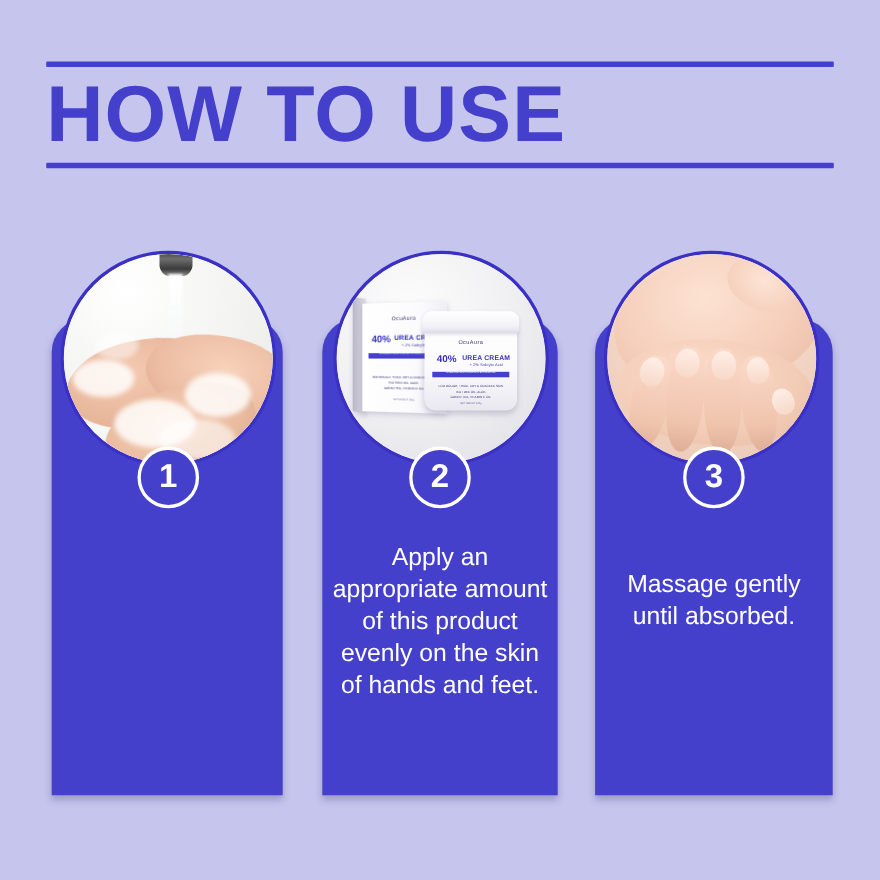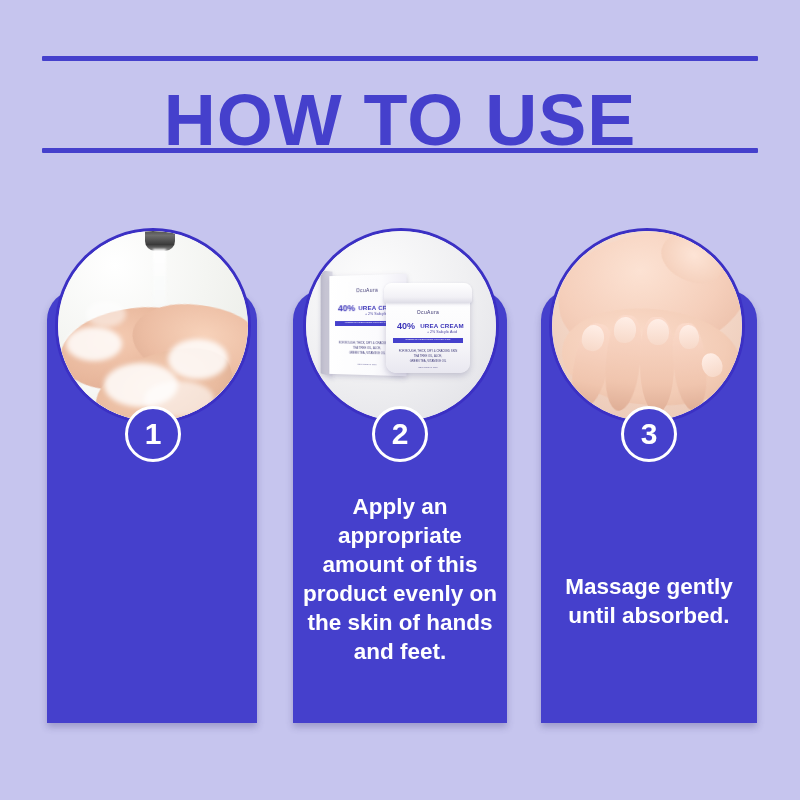--- a/index.html
+++ b/index.html
@@ -37,23 +37,22 @@
     height: 5px;
     background: #4540cc;
     border-radius: 1px;
   }
   .rule-top { top: 0px; }
   .rule-bottom { top: 92px; }
 
   .title {
     position: absolute;
     left: 0;
-    top: 22px;
+    top: 6px;
     width: 716px;
-    text-align: center;
     font-size: 72px;
     line-height: 84px;
     font-weight: bold;
     letter-spacing: 1px;
     color: #4540cc;
     font-family: "Liberation Sans", sans-serif;
   }
 
   
   .cards {
@@ -295,25 +294,25 @@
   .badge-3 { left: 621px; top: 406px; }
 
   
   .caption {
     position: absolute;
     color: #ffffff;
     text-align: center;
     font-size: 22.5px;
     line-height: 29px;
     font-family: "Liberation Sans", sans-serif;
-    font-weight: bold;
+    font-weight: normal;
   }
   .caption-1 { left: 57px;  top: 536px; width: 190px; }
   .caption-2 { left: 299px; top: 492px; width: 202px; }
-  .caption-3 { left: 551px; top: 572px; width: 196px; }
+  .caption-3 { left: 551px; top: 516px; width: 196px; }
 </style>
 </head>
 <body>
 
 <div id="poster">
 
   <div class="header">
     <div class="rule rule-top"></div>
     <div class="title">HOW TO USE</div>
     <div class="rule rule-bottom"></div>

